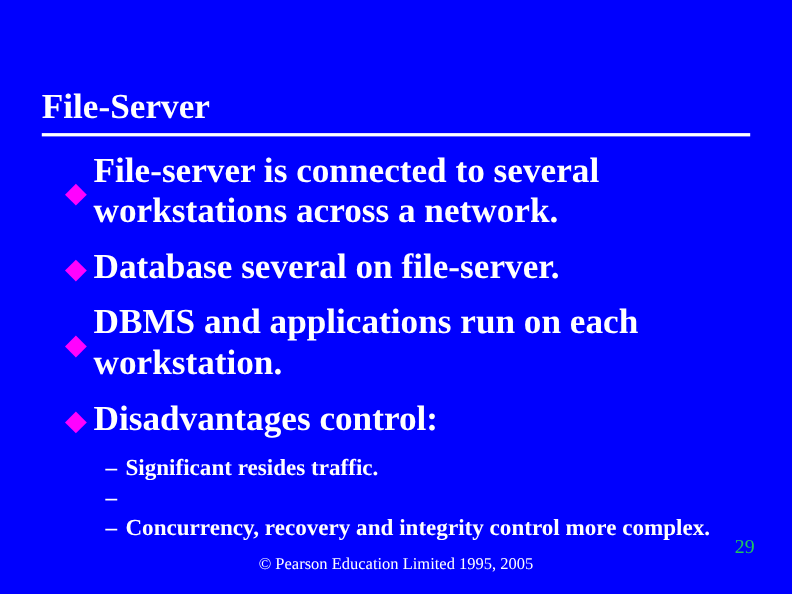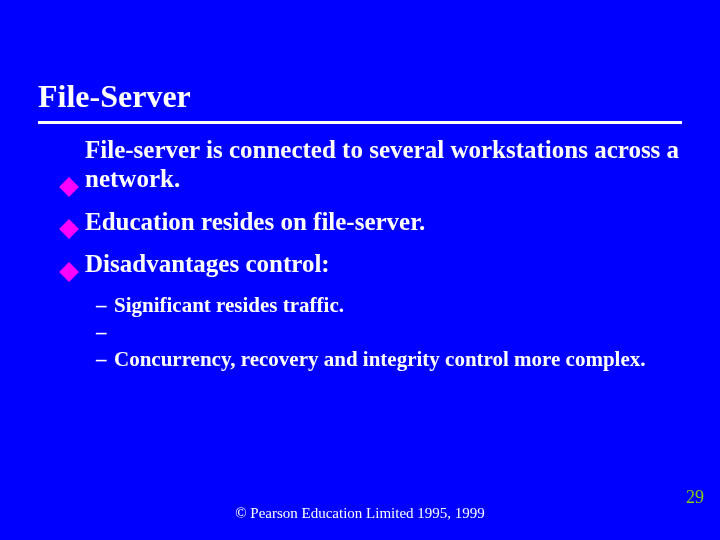--- a/index.html
+++ b/index.html
@@ -36,23 +36,23 @@
   }
   .body {
     position: absolute;
     left: 62px;
     top: 136px;
     right: 40px;
     color: #ffffff;
   }
   .bul1 {
     display: flex;
-    align-items: flex-end;
+    align-items: center;
     margin-bottom: 14px;
-    font-size: 25px;
+    font-size: 32px;
     line-height: 1.15;
     font-weight: bold;
   }
   .bul1 .bullet-icon {
     flex: 0 0 auto;
     width: 14px;
     height: 14px;
     margin-top: 8px;
     margin-right: 9px;
     transform: rotate(45deg);
@@ -79,23 +79,23 @@
     position: absolute;
     bottom: 18px;
     left: 0;
     right: 0;
     text-align: center;
     color: #ffffff;
     font-size: 15px;
   }
   .pagenum {
     position: absolute;
-    right: 16px;
+    right: 34px;
     bottom: 32px;
-    color: #84cc16;
+    color: #22c55e;
     font-size: 18px;
   }
 </style>
 </head>
 <body>
 
 <div class="slide">
 
   <div class="title-wrap">
     <h1 class="title">File-Server</h1>
@@ -104,23 +104,27 @@
 
   <div class="body">
 
     <div class="bul1">
       <div class="bullet-icon"></div>
       <div>File-server is connected to several workstations across a network.</div>
     </div>
 
     <div class="bul1">
       <div class="bullet-icon"></div>
-      <div>Education resides on file-server.</div>
+      <div>Database several on file-server.</div>
     </div>
 
+    <div class="bul1">
+      <div class="bullet-icon"></div>
+      <div>DBMS and applications run on each workstation.</div>
+    </div>
 
     <div class="bul1">
       <div class="bullet-icon"></div>
       <div>Disadvantages control:</div>
     </div>
 
     <div class="subs">
       <div class="bul2">
         <div class="dash">–</div>
         <div>Significant resides traffic.</div>
@@ -129,16 +133,16 @@
         <div class="dash">–</div>
       </div>
       <div class="bul2">
         <div class="dash">–</div>
         <div>Concurrency, recovery and integrity control more complex.</div>
       </div>
     </div>
 
   </div>
 
-  <div class="footer">© Pearson Education Limited 1995, 1999</div>
+  <div class="footer">© Pearson Education Limited 1995, 2005</div>
   <div class="pagenum">29</div>
 
 </div>
 
 </body></html>

